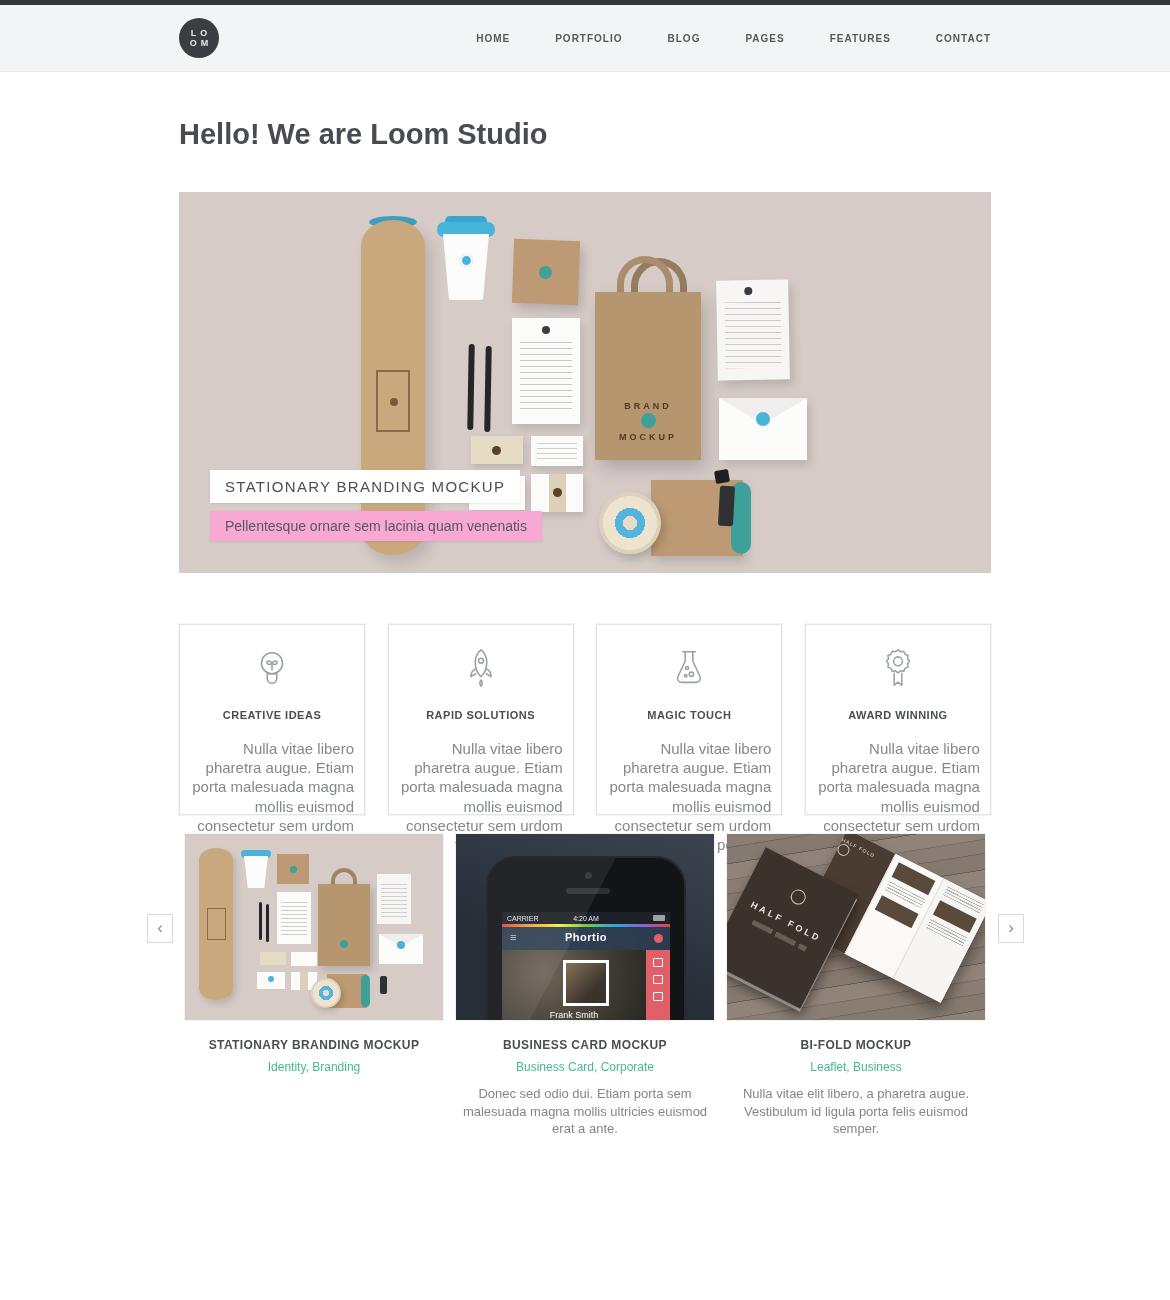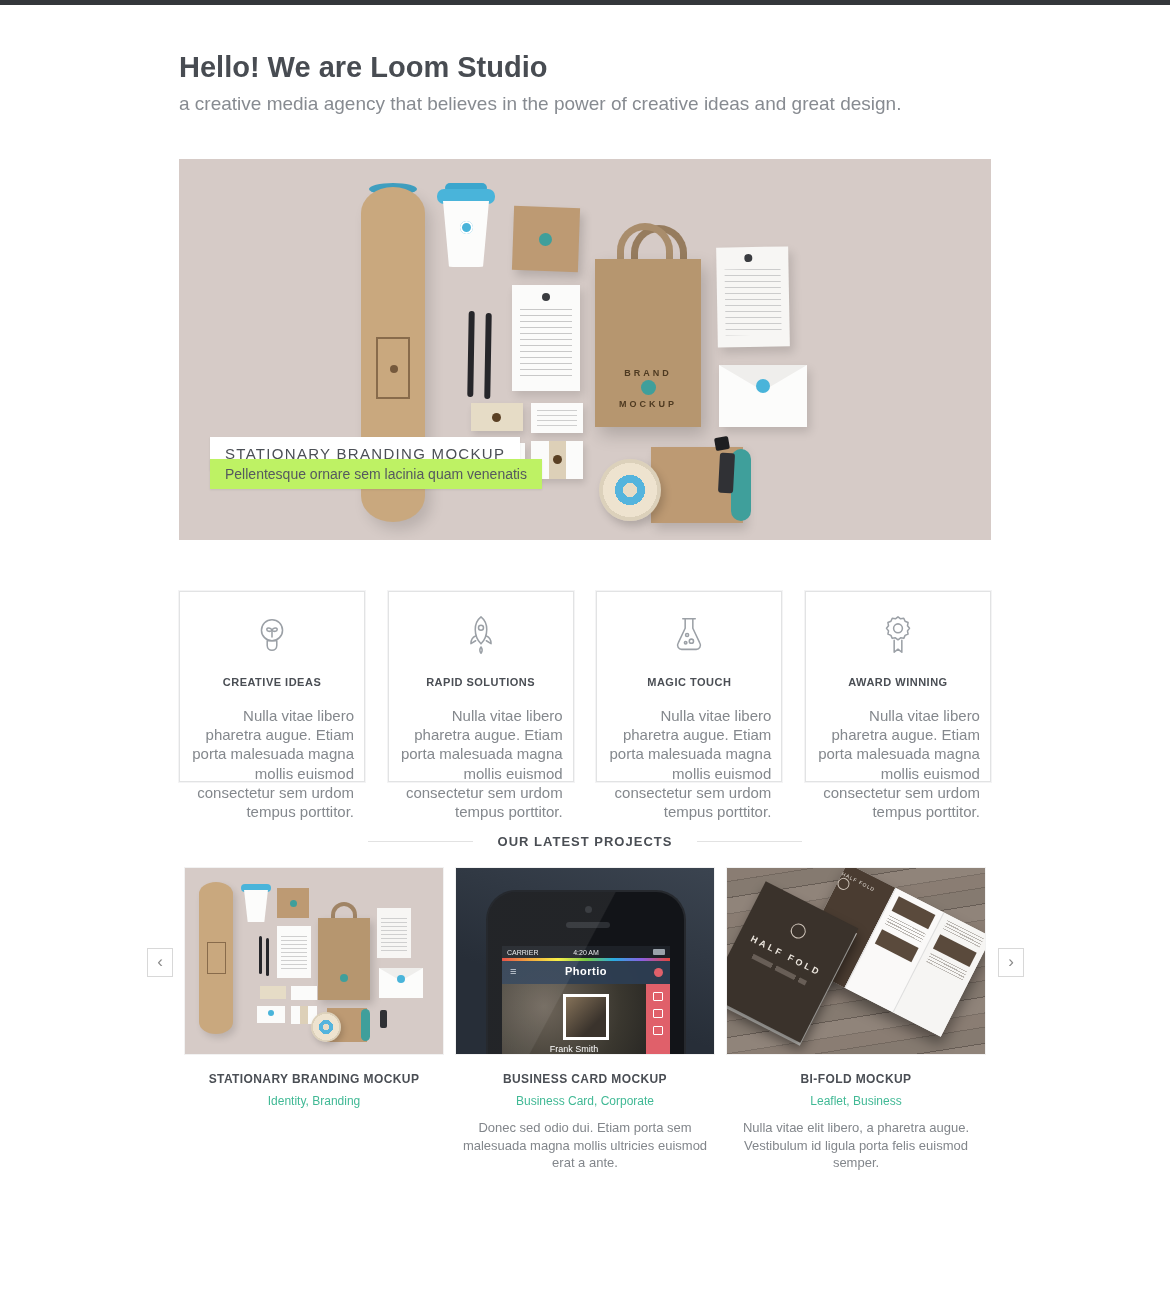--- a/index.html
+++ b/index.html
@@ -67,21 +67,21 @@
   .card-band::before { content:""; position:absolute; left:18px; top:0; bottom:0; width:17px; background:#ddd0b8; }
   .card-band::after { content:""; position:absolute; left:22px; top:14px; width:9px; height:9px; border-radius:50%; background:#5a4024; }
   .cd-sleeve { left:472px; top:288px; width:92px; height:76px; background:#bd9a73; box-shadow:4px 6px 10px rgba(0,0,0,.15); }
   .cd-edge { left:552px; top:290px; width:20px; height:72px; background:#3f9f9b; border-radius:10px; }
   .cd { left:420px; top:300px; width:62px; height:62px; border-radius:50%;
         background:radial-gradient(circle, #e8dcc6 0 7px, #54b4dd 7px 15px, #eee3cf 15px 27px, #dcd1bb 27px 31px);
         box-shadow:3px 5px 9px rgba(0,0,0,.18); }
   .usb-cap { left:536px; top:278px; width:14px; height:13px; background:#1d1e20; border-radius:2px; transform:rotate(-10deg); }
   .usb { left:540px; top:294px; width:15px; height:40px; background:#303135; border-radius:3px; transform:rotate(3deg); }
   .hero-label1 { left:31px; top:278px; background:#fff; padding:8px 15px; font-size:15px; letter-spacing:1.3px; color:#4b4f55; box-shadow:0 1px 2px rgba(0,0,0,.08); }
-  .hero-label2 { left:31px; top:300px; background:#bef264; padding:7px 15px; font-size:14px; color:#55595f; box-shadow:0 1px 2px rgba(0,0,0,.08); }
+  .hero-label2 { left:31px; top:319px; background:#f9a8d4; padding:7px 15px; font-size:14px; color:#55595f; box-shadow:0 1px 2px rgba(0,0,0,.08); }
 
   
   .features { display:flex; justify-content:space-between; margin-top:51px; }
   .feature-box { width:186px; height:191px; background:#fff; border:1px solid #e2e3e4; box-shadow:0 0 0 1px #f4f4f5; text-align:center; padding-top:20px; }
   .feature-box svg { width:46px; height:46px; stroke:#9ba0a6; fill:none; stroke-width:1.6; stroke-linecap:round; stroke-linejoin:round; }
   .feature-box h3 { margin-top:14px; font-size:11px; font-weight:bold; letter-spacing:.5px; color:#4a4e54; }
   .feature-box p { margin-top:18px; padding:0 10px; font-size:15px; line-height:1.28; color:#84888d;text-align:right; }
 
   
   .projects-heading { margin-top:52px; display:flex; align-items:center; justify-content:center; gap:25px; }
@@ -169,26 +169,41 @@
 
   .bottom-space { height:95px; }
 </style>
 </head>
 <body>
 
 <div class="page">
 
   <div class="topbar"></div>
 
+  <header class="site-header">
+    <div class="header-inner">
+      <div class="logo">
+        <span>LO</span>
+        <span>OM</span>
+      </div>
+      <nav class="main-nav">
+        <a>HOME</a>
+        <a>PORTFOLIO</a>
+        <a>BLOG</a>
+        <a>PAGES</a>
+        <a>FEATURES</a>
+        <a>CONTACT</a>
+      </nav>
+    </div>
+  </header>
 
   <div class="container">
 
     <section class="intro">
       <h1>Hello! We are Loom Studio</h1>
-      <p>a creative media agency that believes in the power of creative ideas and great design.</p>
     </section>
 
     <section class="hero-canvas">
       <div class="roll-top"></div>
       <div class="roll dots">
         <div class="roll-stamp"></div>
       </div>
       <div class="cup-lidtop"></div>
       <div class="cup-lid"></div>
       <div class="cup"></div>
@@ -272,25 +287,20 @@
               <circle cx="24" cy="17" r="4.6"></circle>
               <path d="M20 29.5V42l4-3.2 4 3.2V29.5"></path>
             </svg>
         </span>
         <h3>AWARD WINNING</h3>
         <p>Nulla vitae libero pharetra augue. Etiam porta malesuada magna mollis euismod consectetur sem urdom tempus porttitor.</p>
       </div>
 
     </section>
 
-    <div class="projects-heading">
-      <div class="line"></div>
-      <h2>OUR LATEST PROJECTS</h2>
-      <div class="line"></div>
-    </div>
   </div>
 
   <div class="projects-wrap">
     <div class="carousel-arrow prev">‹</div>
     <div class="carousel-arrow next">›</div>
 
     <div class="projects-track">
 
       <div class="project-card">
         <div class="project-img mini">

